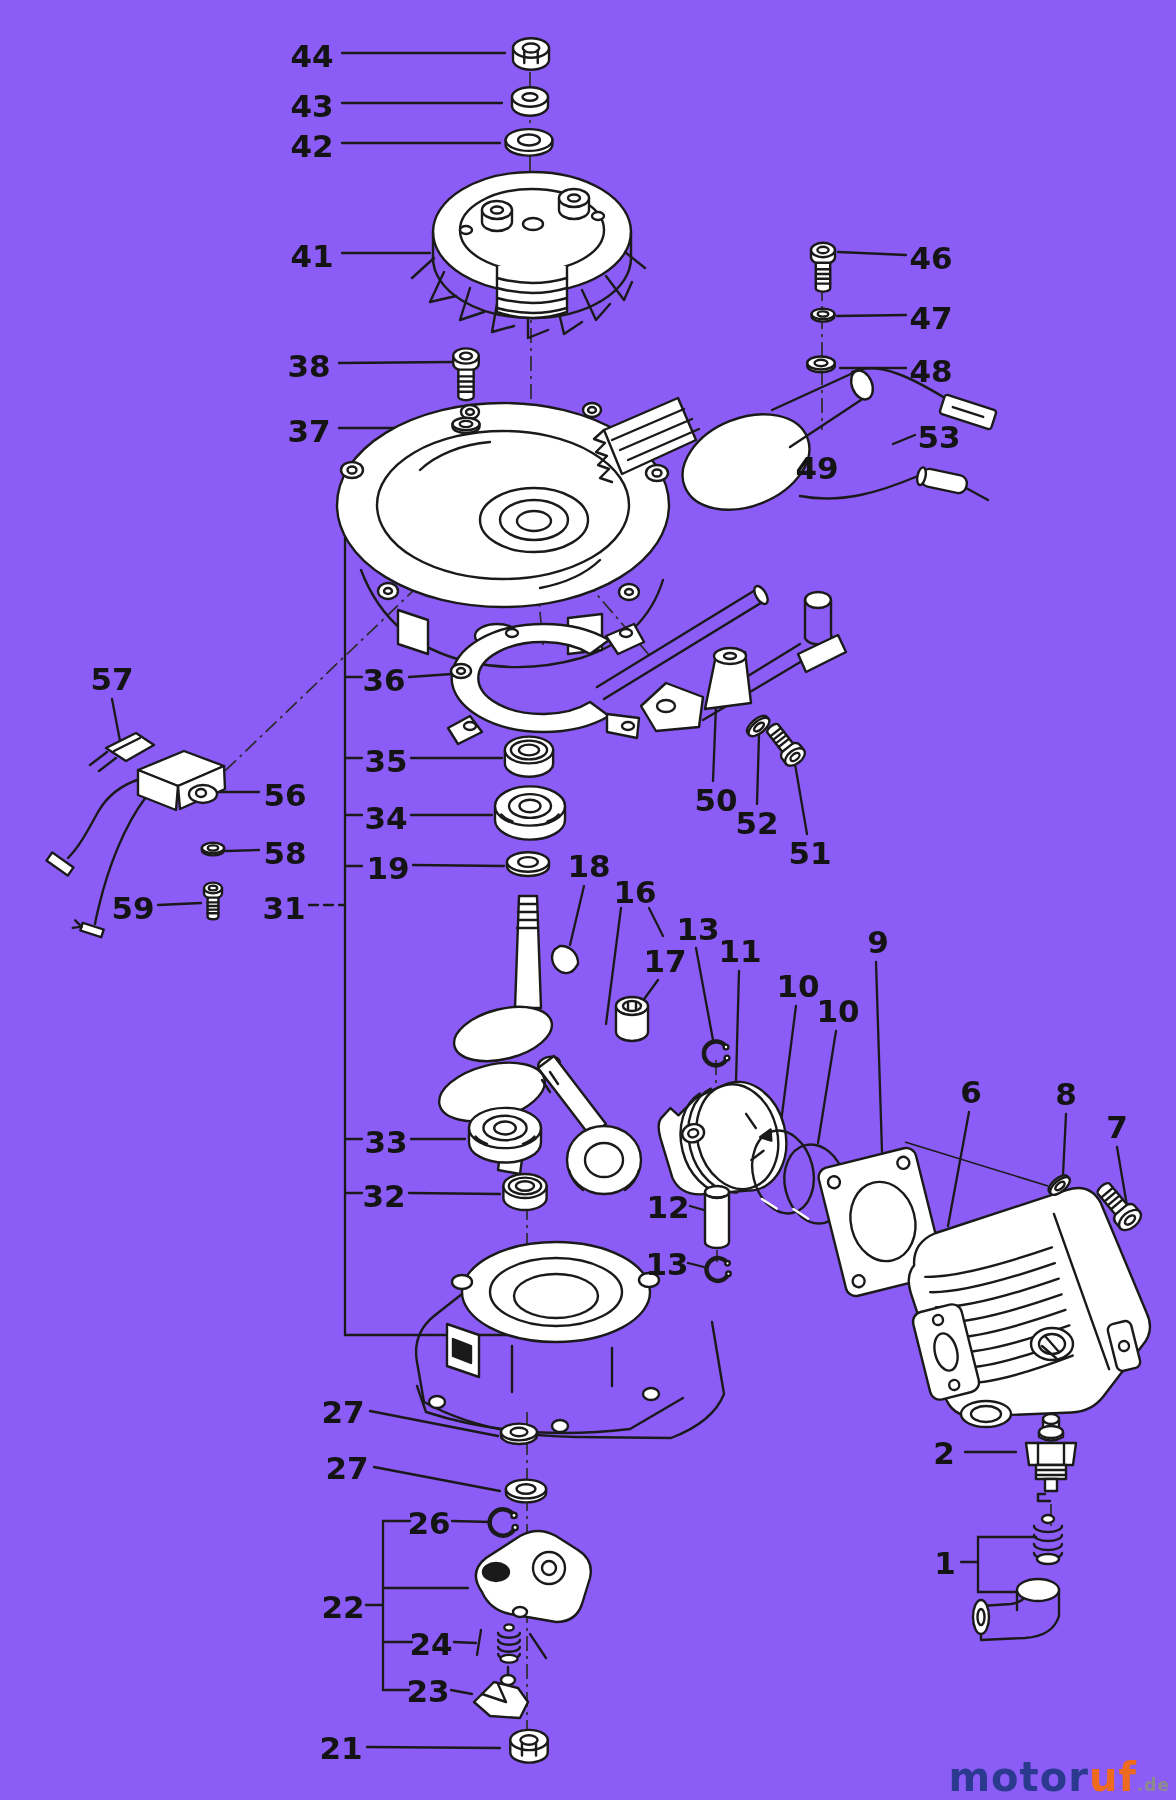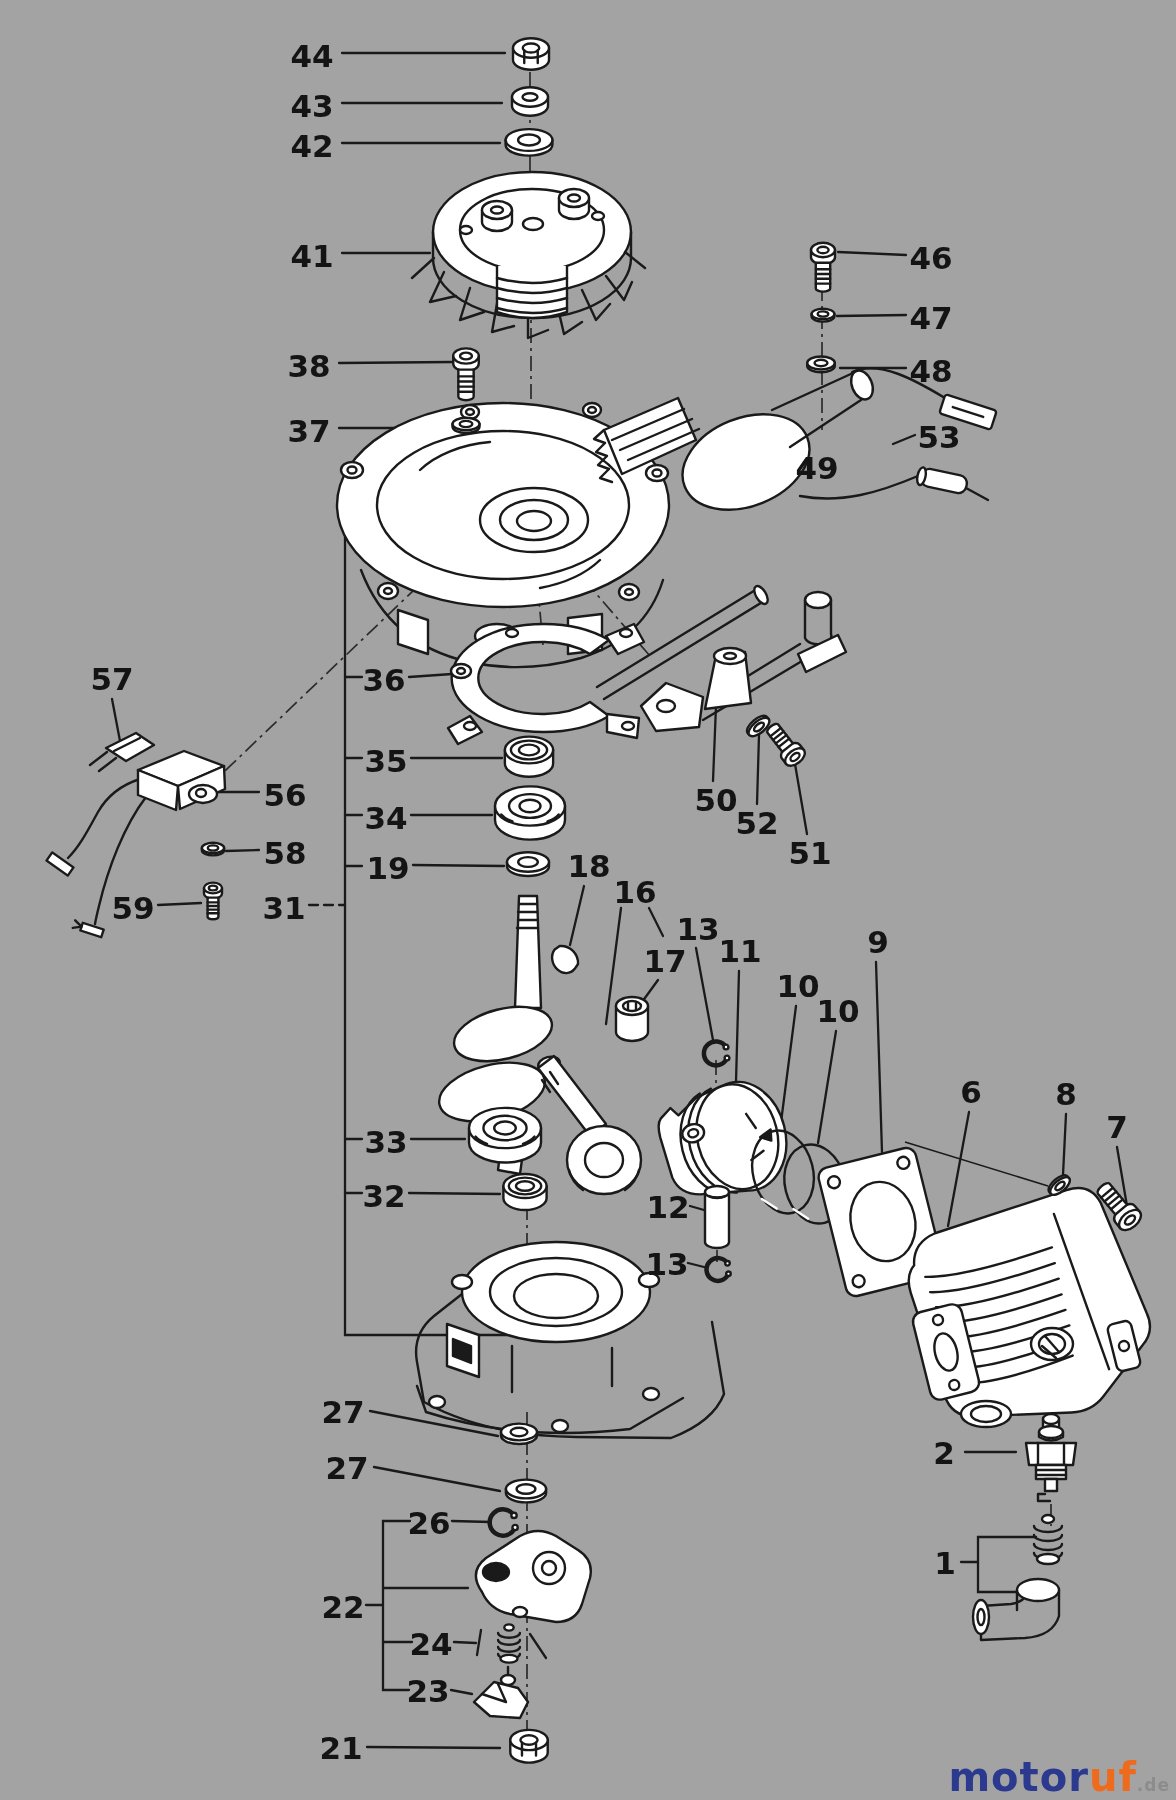--- a/index.html
+++ b/index.html
@@ -1,16 +1,16 @@
 <!DOCTYPE html>
 <html><head>
 <meta charset="utf-8">
 <style>
   html,body{margin:0;padding:0;background:#e8e8e8;}
-  .page{position:relative;width:1176px;height:1800px;background:#a3a3a3;overflow:hidden;
+  .page{position:relative;width:1176px;height:1800px;background:#8b5cf6;overflow:hidden;
         font-family:"DejaVu Sans",sans-serif;}
   svg{position:absolute;inset:0;}
   
   .leader,.bracket{fill:none;stroke:#1a1a1a;stroke-width:2.3;stroke-linecap:round;}
   .leader.dashed{stroke-dasharray:9 6;}
   .centerline{fill:none;stroke:#2b2b2b;stroke-width:1.7;stroke-dasharray:15 5 3 5;}
   .extra{fill:none;stroke:#1a1a1a;stroke-width:1.6;}
   .part-label{font-family:"DejaVu Sans",sans-serif;font-weight:800;font-size:31px;fill:#141414;
               text-anchor:middle;dominant-baseline:central;}
   

